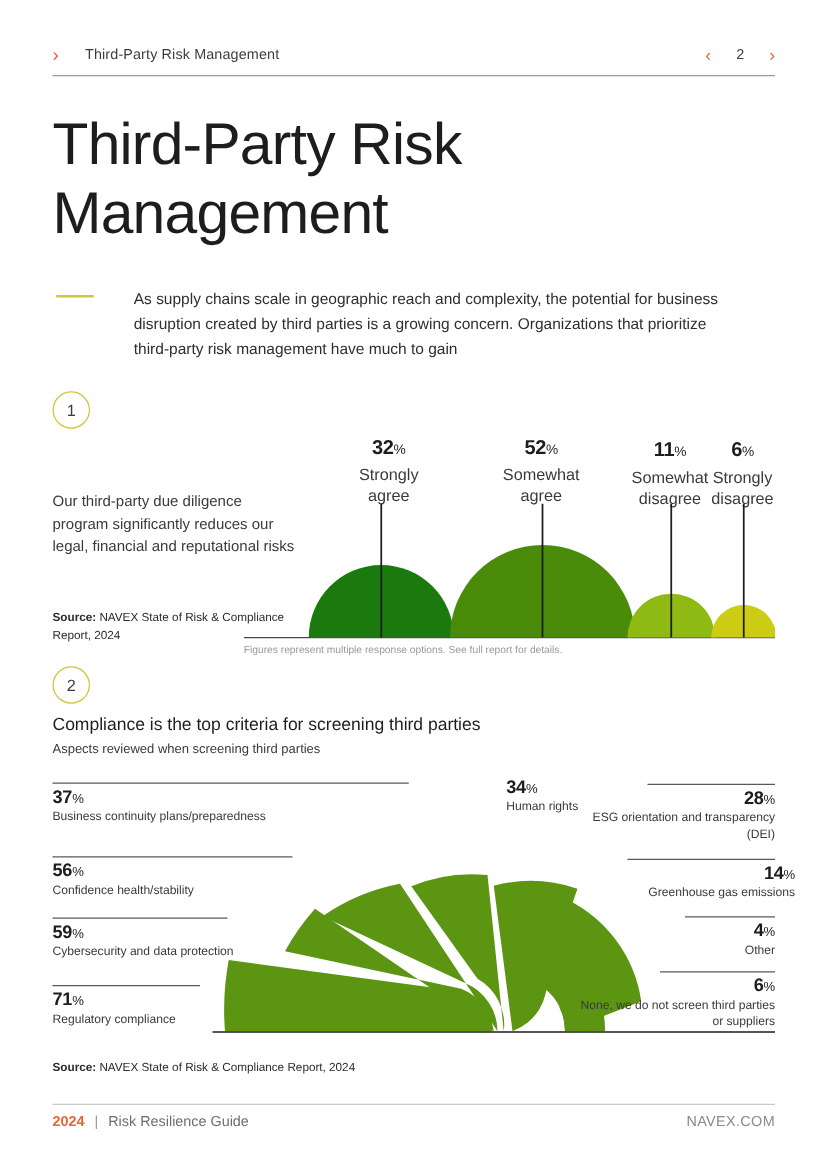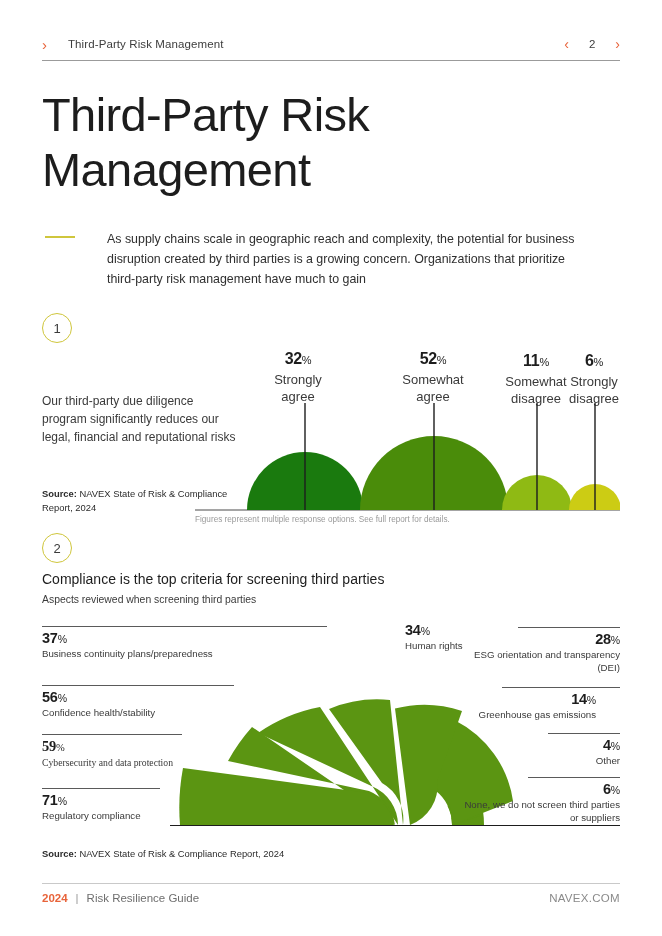--- a/index.html
+++ b/index.html
@@ -115,21 +115,21 @@
 
   <div class="badge" style="left:42px;top:313px;">
     <span>1</span>
   </div>
   <div class="s1-sub">Our third-party due diligence program significantly reduces our legal, financial and reputational risks</div>
   <div class="s1-src">
     <b>Source:</b><span> NAVEX State of Risk &amp; Compliance Report, 2024</span>
   </div>
 
   <div>
-    <div class="s1-lab" style="left:298px;top:350px;text-align:center;">
+    <div class="s1-lab" style="left:311px;top:350px;text-align:center;">
       <div class="s1-pct"><span>32</span><i>%</i></div>
       <div class="s1-cap">Strongly<br>agree</div>
     </div>
     <div class="s1-lab" style="left:433px;top:350px;">
       <div class="s1-pct"><span>52</span><i>%</i></div>
       <div class="s1-cap">Somewhat<br>agree</div>
     </div>
     <div class="s1-lab" style="left:536px;top:352px;">
       <div class="s1-pct"><span>11</span><i>%</i></div>
       <div class="s1-cap">Somewhat<br>disagree</div>
@@ -194,21 +194,21 @@
       <div class="t">Business continuity plans/preparedness</div>
     </div>
 
     <div class="rline" style="left:42px;top:685px;width:192px;"></div>
     <div class="rlab" style="left:42px;top:689px;width:220px;">
       <div class="p"><span>56</span><i>%</i></div>
       <div class="t">Confidence health/stability</div>
     </div>
 
     <div class="rline" style="left:42px;top:734px;width:140px;"></div>
-    <div class="rlab" style="left:42px;top:738px;width:150px;font-family:Liberation Serif, serif;">
+    <div class="rlab" style="left:42px;top:738px;width:150px;">
       <div class="p"><span>59</span><i>%</i></div>
       <div class="t">Cybersecurity and data protection</div>
     </div>
 
     <div class="rline" style="left:42px;top:788px;width:118px;"></div>
     <div class="rlab" style="left:42px;top:792px;width:160px;">
       <div class="p"><span>71</span><i>%</i></div>
       <div class="t">Regulatory compliance</div>
     </div>
   </div>
@@ -219,21 +219,21 @@
   </div>
 
   <div>
     <div class="rline" style="left:518px;top:627px;width:102px;"></div>
     <div class="rlab right" style="left:460px;top:631px;width:160px;">
       <div class="p"><span>28</span><i>%</i></div>
       <div class="t">ESG orientation and transparency (DEI)</div>
     </div>
 
     <div class="rline" style="left:502px;top:687px;width:118px;"></div>
-    <div class="rlab right" style="left:426px;top:691px;width:170px;">
+    <div class="rlab right" style="left:466px;top:691px;width:170px;">
       <div class="p"><span>14</span><i>%</i></div>
       <div class="t">Greenhouse gas emissions</div>
     </div>
 
     <div class="rline" style="left:548px;top:733px;width:72px;"></div>
     <div class="rlab right" style="left:480px;top:737px;width:140px;">
       <div class="p"><span>4</span><i>%</i></div>
       <div class="t">Other</div>
     </div>
 

